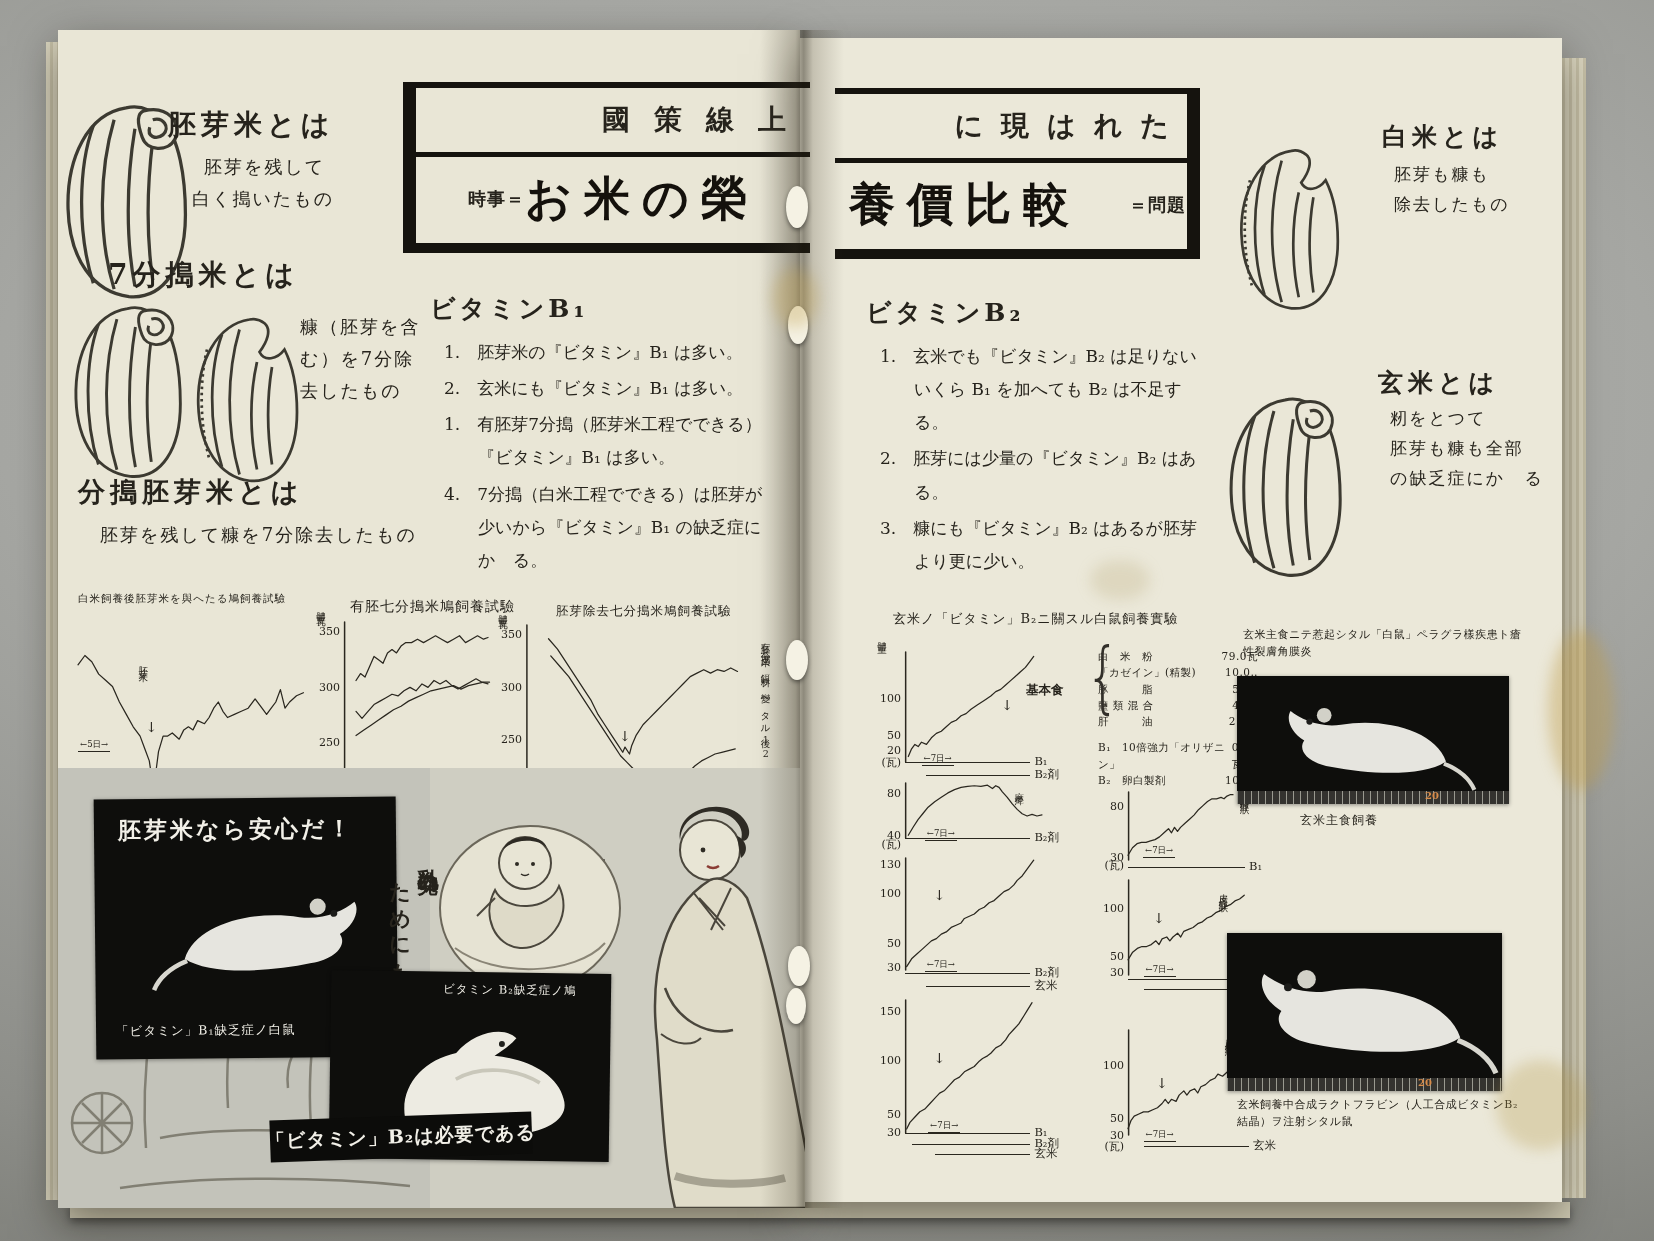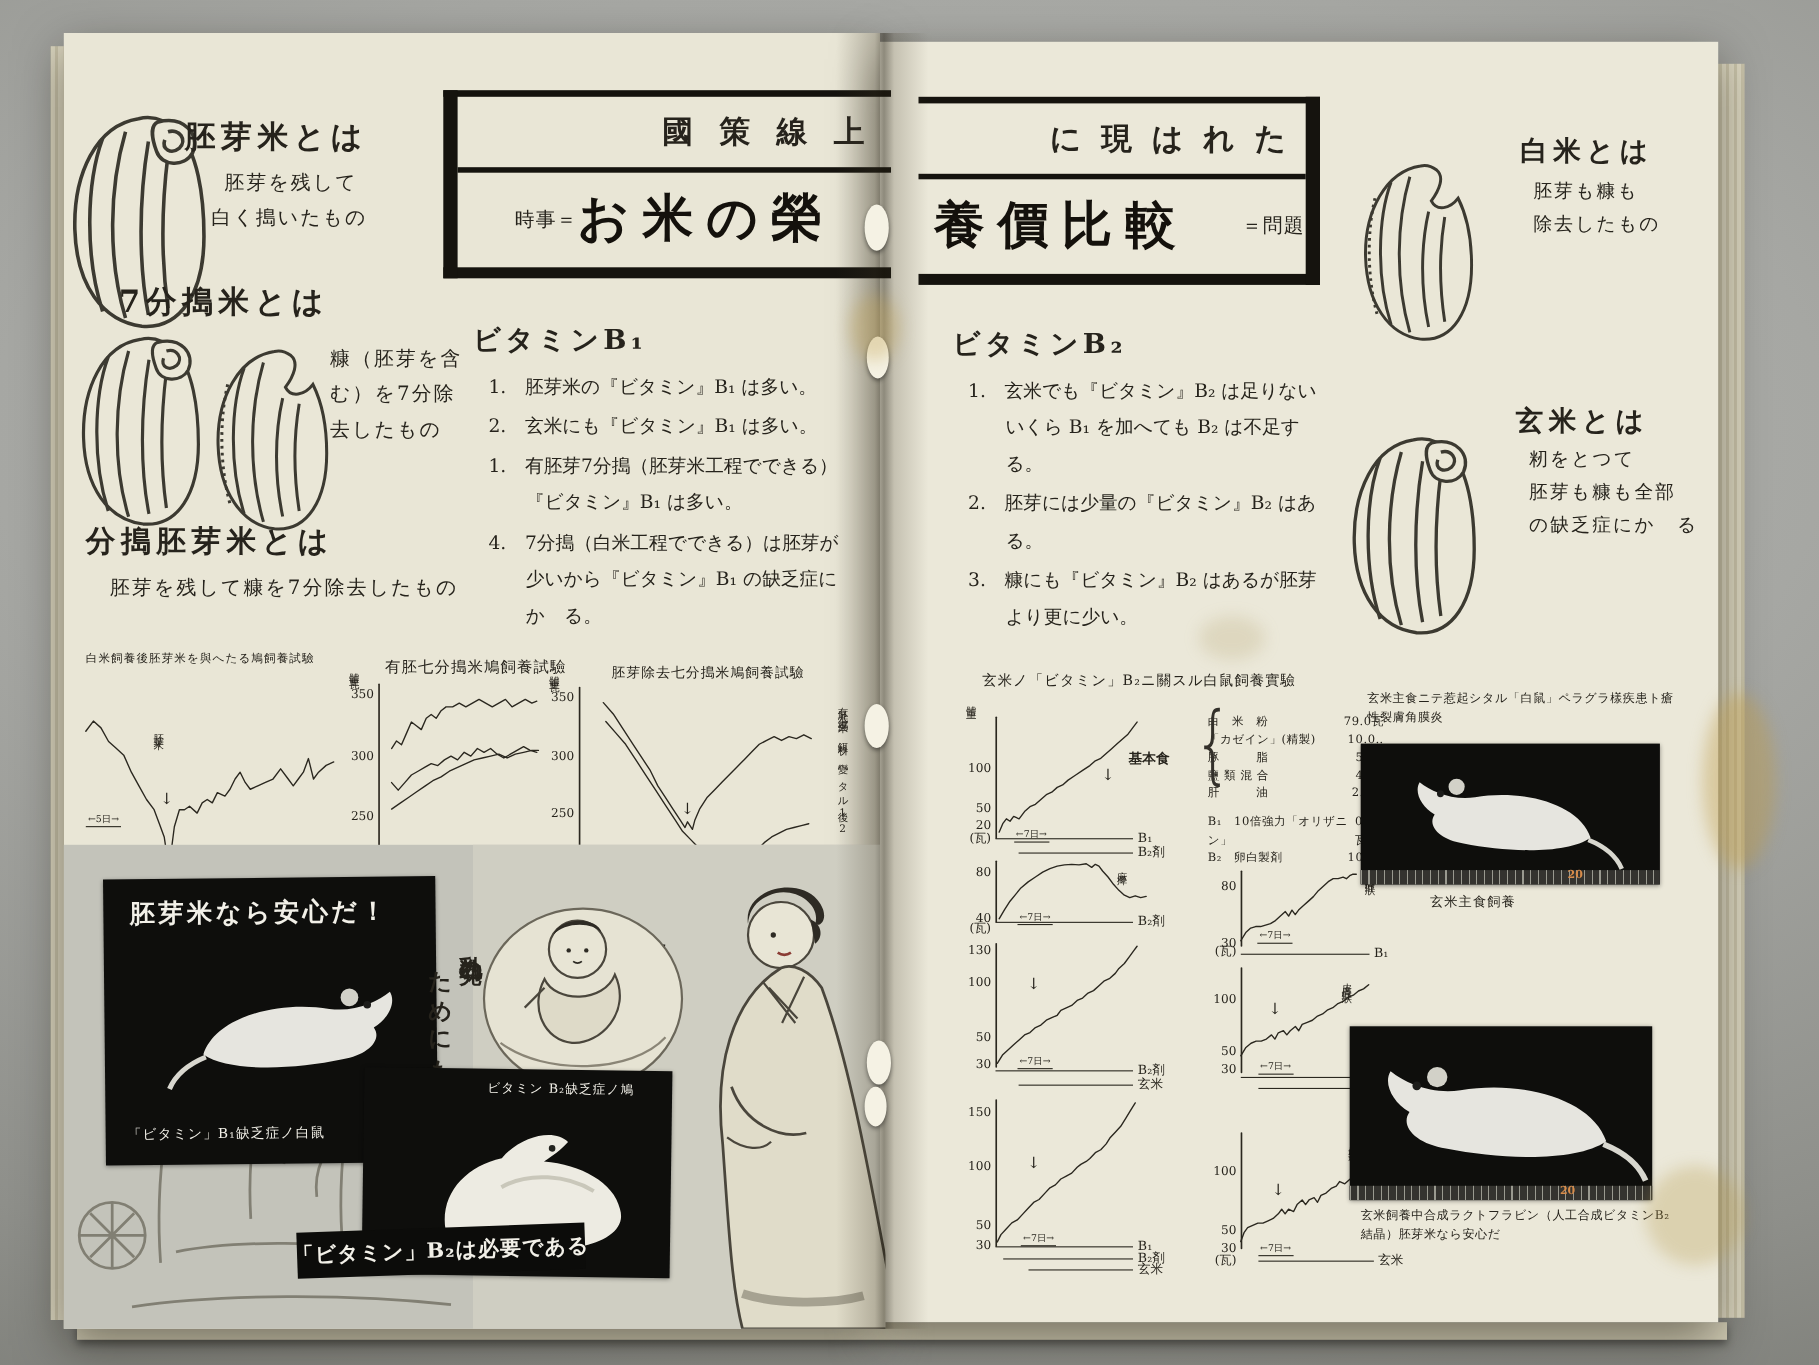--- a/index.html
+++ b/index.html
@@ -12,21 +12,21 @@
   .edge{background:repeating-linear-gradient(90deg,#dcd7c1 0 4px,#c9c3aa 4px 7px);}
   .gutter{background:linear-gradient(90deg,rgba(60,52,34,0) 0%,rgba(60,52,34,.26) 42%,rgba(32,27,14,.46) 52%,rgba(60,52,34,.22) 63%,rgba(60,52,34,0) 100%);pointer-events:none;}
   .stitch{background:#f5f2e4;border-radius:50%;box-shadow:0 2px 4px rgba(0,0,0,.45);}
   .stain{border-radius:50%;filter:blur(7px);}
   .vt{writing-mode:vertical-rl;text-orientation:upright;letter-spacing:3px;}
   .expl-title{font-weight:bold;font-size:28px;letter-spacing:5px;white-space:nowrap;}
   .expl-text{font-size:18px;letter-spacing:2px;line-height:1.65;white-space:nowrap;}
   .hbox .band1{display:flex;align-items:center;justify-content:flex-end;border-bottom:5px solid #15130e;height:64px;}
   .hbox .band1 span{font-size:28px;font-weight:bold;letter-spacing:24px;padding-left:20px;white-space:nowrap;}
   .hbox .band2{display:flex;align-items:center;height:84px;}
-  .hbox .lbl{font-size:18px;font-weight:normal;letter-spacing:1px;padding-left:48px;}
+  .hbox .lbl{font-size:18px;font-weight:bold;letter-spacing:1px;padding-left:48px;}
   .hbox .big{font-size:46px;font-weight:bold;letter-spacing:12px;color:#14110c;white-space:nowrap;}
   .vitamin-h{font-size:25px;font-weight:bold;letter-spacing:4px;}
   .vitamin-list{font-size:17px;line-height:1.95;word-break:break-all;}
   .vitamin-list div{padding-left:34px;text-indent:-34px;margin-bottom:3px;}
   .chart-title{font-weight:normal;white-space:nowrap;letter-spacing:1px;}
   .chart{overflow:visible;}
   .chart svg.plot{position:absolute;left:0;top:0;width:100%;height:100%;overflow:visible;}
   .chart polyline{fill:none;stroke:#2a271f;stroke-width:1.25;vector-effect:non-scaling-stroke;stroke-linejoin:round;stroke-linecap:round;}
   .chart polyline.axis{stroke-width:1.5;}
   .tick{position:absolute;left:-32px;width:28px;text-align:right;font-size:11px;transform:translateY(-50%);white-space:nowrap;}
@@ -443,21 +443,21 @@
   <div class="abs" style="left:1300px;top:812px;font-size:12px;letter-spacing:1px">玄米主食飼養</div>
 
   <div class="abs photo" style="left:1227px;top:933px;width:275px;height:158px">
     <svg class="abs" viewBox="0 0 200 100" style="left:8px;top:8px;width:265px;height:140px;transform:scaleX(-1)">
         <use href="#rat-shape"></use>
       </svg>
     <div class="ruler">
         <b>20</b>
       </div>
   </div>
-  <div class="abs cap" style="left:1237px;top:1096px;width:288px">玄米飼養中合成ラクトフラビン（人工合成ビタミンB₂結晶）胚芽米なら安心だ</div>
+  <div class="abs cap" style="left:1237px;top:1096px;width:288px">玄米飼養中合成ラクトフラビン（人工合成ビタミンB₂結晶）ヲ注射シタル鼠</div>
 
   <div class="abs gutter" style="left:760px;top:30px;width:84px;height:1178px"></div>
   <div class="abs stitch" style="left:786px;top:186px;width:22px;height:42px"></div>
   <div class="abs stitch" style="left:788px;top:306px;width:20px;height:38px"></div>
   <div class="abs stitch" style="left:786px;top:640px;width:22px;height:40px"></div>
   <div class="abs stitch" style="left:788px;top:946px;width:22px;height:40px"></div>
   <div class="abs stitch" style="left:786px;top:988px;width:20px;height:36px"></div>
   <div class="abs stain" style="left:772px;top:268px;width:46px;height:60px;background:rgba(196,164,84,.35)"></div>
   <div class="abs stain" style="left:1548px;top:630px;width:66px;height:160px;background:rgba(190,158,76,.42)"></div>
   <div class="abs stain" style="left:1496px;top:1060px;width:90px;height:90px;background:rgba(180,150,70,.28)"></div>

